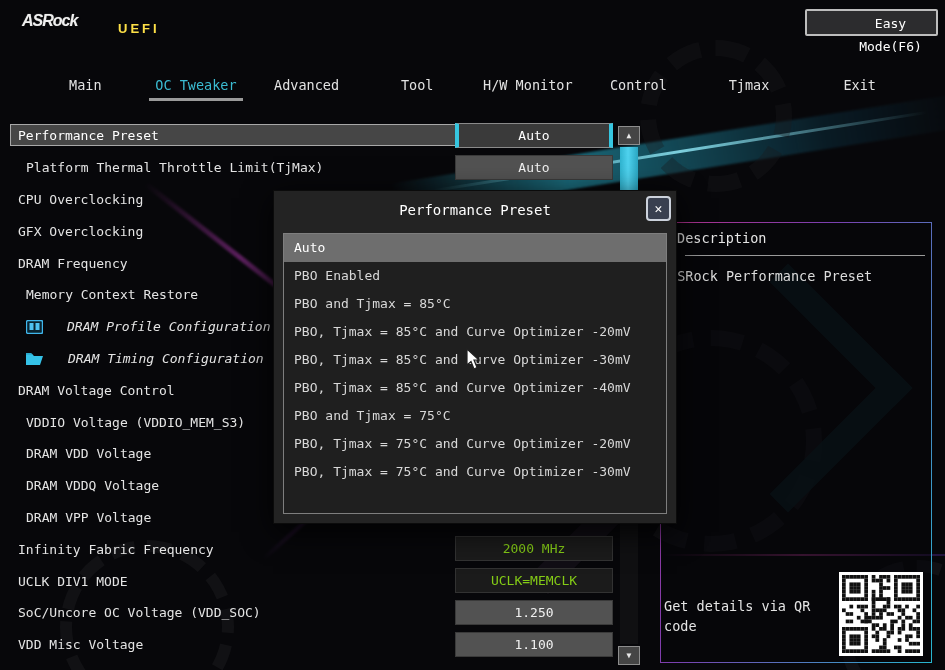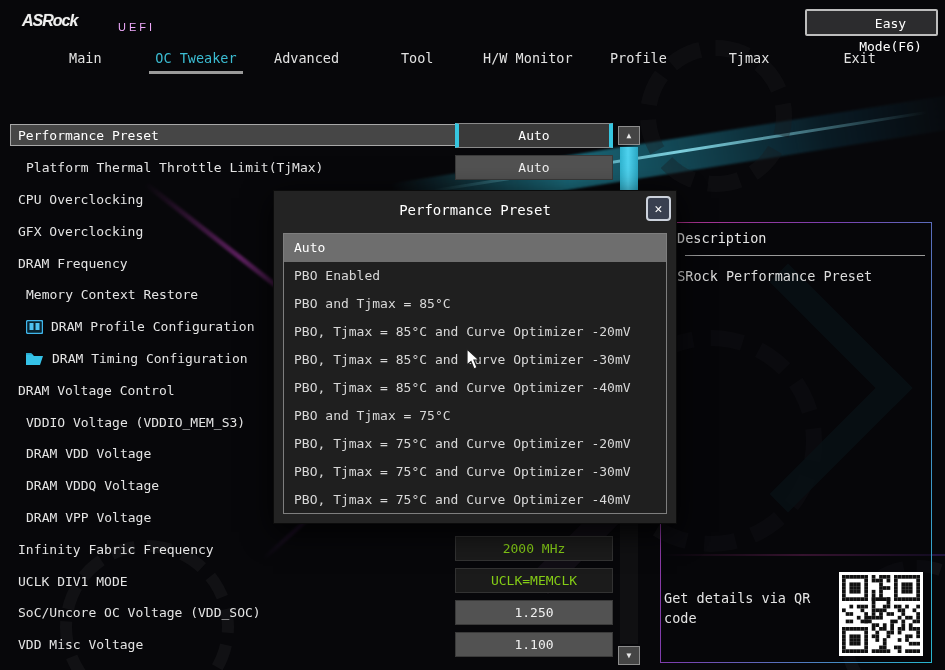--- a/index.html
+++ b/index.html
@@ -31,44 +31,44 @@
   .chev2{left:480px;top:430px;width:110px;height:110px;border-color:#141018;}
   .magline{left:660px;top:554px;width:285px;height:2px;
     background:linear-gradient(90deg,rgba(190,50,150,.0),rgba(200,60,160,.55),rgba(110,60,220,.25));}
 
   
   .topbar{position:absolute;left:0;top:0;width:100%;height:45px;}
   .brand{position:absolute;left:22px;top:12px;font-family:"Liberation Sans",sans-serif;
     font-style:italic;font-weight:bold;font-size:16px;letter-spacing:-1px;
     color:#efefef;text-shadow:0 1px 2px #000,0 0 1px #aaa;}
   .brand-sub{position:absolute;left:118px;top:21px;font-family:"Liberation Sans",sans-serif;
-    font-size:11px;font-weight:normal;letter-spacing:3px;color:#f0abfc;}
+    font-size:13px;font-weight:bold;letter-spacing:3px;color:#fde047;}
   .easy-btn{position:absolute;right:7px;top:9px;width:133px;height:27px;
     background:#2c2c2e;border:2px solid #bdbdbd;border-radius:2px;color:#fff;
     font-family:"DejaVu Sans Mono",monospace;font-size:13px;line-height:23px;text-align:center;cursor:pointer;padding-left:44px;}
 
   
   .nav{position:absolute;left:30px;right:30px;top:46px;height:32px;display:flex;}
-  .tab{flex:1;text-align:center;font-size:13.5px;color:#e2e2e2;cursor:pointer;}
+  .tab{flex:1;text-align:center;font-size:13.5px;color:#e2e2e2;cursor:pointer;margin-top:27px;}
   .tab .tab-label{display:inline-block;padding:4px 6px 5px 6px;border-bottom:3px solid transparent;}
   .tab.active .tab-label{color:#3bbcd2;border-bottom:3px solid #9a9a9a;}
 
   
   .settings{position:absolute;left:0;top:120px;width:650px;}
   .srow{position:relative;height:31.8px;display:flex;align-items:center;}
   .row-bar{display:none;position:absolute;left:10px;width:446px;top:4px;height:22px;
     background:#464646;border:1px solid #a8a8a8;box-sizing:border-box;z-index:0;}
   .srow.sel .row-bar{display:block;}
   .row-icon{position:relative;z-index:1;margin-right:8px;display:inline-flex;align-items:center;}
   .row-label{position:relative;z-index:1;font-size:13px;color:#e4e4e4;white-space:nowrap;}
   .srow.sel .row-label{color:#fff;}
   .ind0 .row-icon,.ind0 .row-label{margin-left:18px;}
   .ind1 .row-icon{margin-left:26px;}
   .ind1 .row-label{margin-left:26px;}
-  .ind1 .row-icon + .row-label{margin-left:0;}
+  .ind1 .row-icon + .row-label{margin-left:16px;font-style:italic;}
   .row-value{position:absolute;left:455px;top:3px;width:158px;height:25px;z-index:1;
     font-family:"DejaVu Sans Mono",monospace;font-size:13px;text-align:center;cursor:pointer;
     padding:0;box-sizing:border-box;}
   .v-selected{background:#3a3a3a;color:#fff;border-top:1px solid #8a8a8a;border-bottom:1px solid #8a8a8a;
     border-left:4px solid #36c6e0;border-right:4px solid #36c6e0;}
   .v-gray{background:#525252;color:#f0f0f0;border:1px solid #3a3a3a;}
   .v-dark{background:#1b1b1b;color:#84cc16;border:1px solid #323232;}
 
   
   .scrollbar{position:absolute;left:618px;top:126px;width:22px;z-index:1;}
@@ -94,21 +94,21 @@
   .opt.sel{background:#6e6e6e;color:#fff;}
 
   
   .desc-panel{position:absolute;left:660px;top:222px;width:272px;height:441px;z-index:2;
     border:1px solid;border-image:linear-gradient(110deg,#b22e86 0%,#7a3fb0 40%,#27b6cf 100%) 1;
     background:rgba(6,6,9,.55);box-sizing:border-box;}
   .desc-title{margin:7px 0 0 16px;font-size:13.5px;color:#e5e5e5;}
   .desc-divider{margin:9px 6px 0 24px;border-top:1px solid #9a9a9a;}
   .desc-body{margin:12px 0 0 8px;font-size:13.5px;color:#dcdcdc;}
   .qr-section{position:absolute;left:3px;right:8px;bottom:6px;display:flex;align-items:flex-start;}
-  .qr-caption{width:158px;font-size:13.5px;color:#e4e4e4;line-height:20px;margin-top:16px;}
+  .qr-caption{width:158px;font-size:13.5px;color:#e4e4e4;line-height:20px;margin-top:24px;}
   .qr-box{margin-left:auto;width:84px;height:84px;background:#fff;padding:3px;box-sizing:border-box;}
 
   
   .cursor{position:absolute;left:466px;top:348px;z-index:10;}
 </style>
 </head>
 <body>
 <div id="screen">
 
 <div class="deco streak-cyan"></div>
@@ -133,21 +133,21 @@
   <div class="tab"><span class="tab-label">Main</span></div>
 
   <div class="tab active"><span class="tab-label">OC Tweaker</span></div>
 
   <div class="tab"><span class="tab-label">Advanced</span></div>
 
   <div class="tab"><span class="tab-label">Tool</span></div>
 
   <div class="tab"><span class="tab-label">H/W Monitor</span></div>
 
-  <div class="tab"><span class="tab-label">Profile</span></div>
+  <div class="tab"><span class="tab-label">Control</span></div>
 
   <div class="tab"><span class="tab-label">Tjmax</span></div>
 
   <div class="tab"><span class="tab-label">Exit</span></div>
 </div>
 
 <div class="settings">
   <div class="srow ind0 sel">
     <span class="row-bar"></span>
 
@@ -522,21 +522,20 @@
   <div class="opt">PBO, Tjmax = 85°C and Curve Optimizer -30mV</div>
 
   <div class="opt">PBO, Tjmax = 85°C and Curve Optimizer -40mV</div>
 
   <div class="opt">PBO and Tjmax = 75°C</div>
 
   <div class="opt">PBO, Tjmax = 75°C and Curve Optimizer -20mV</div>
 
   <div class="opt">PBO, Tjmax = 75°C and Curve Optimizer -30mV</div>
 
-  <div class="opt">PBO, Tjmax = 75°C and Curve Optimizer -40mV</div>
 </div>
 </div>
 
 <div class="cursor">
   <svg width="16" height="23" viewBox="0 0 16 23">
     <polygon points="1,1 1,17 5,13.5 8,21 11,19.5 8,12 13,12" fill="#fff" stroke="#222" stroke-width="1.2"></polygon>
   </svg>
 </div>
 
 </div>

